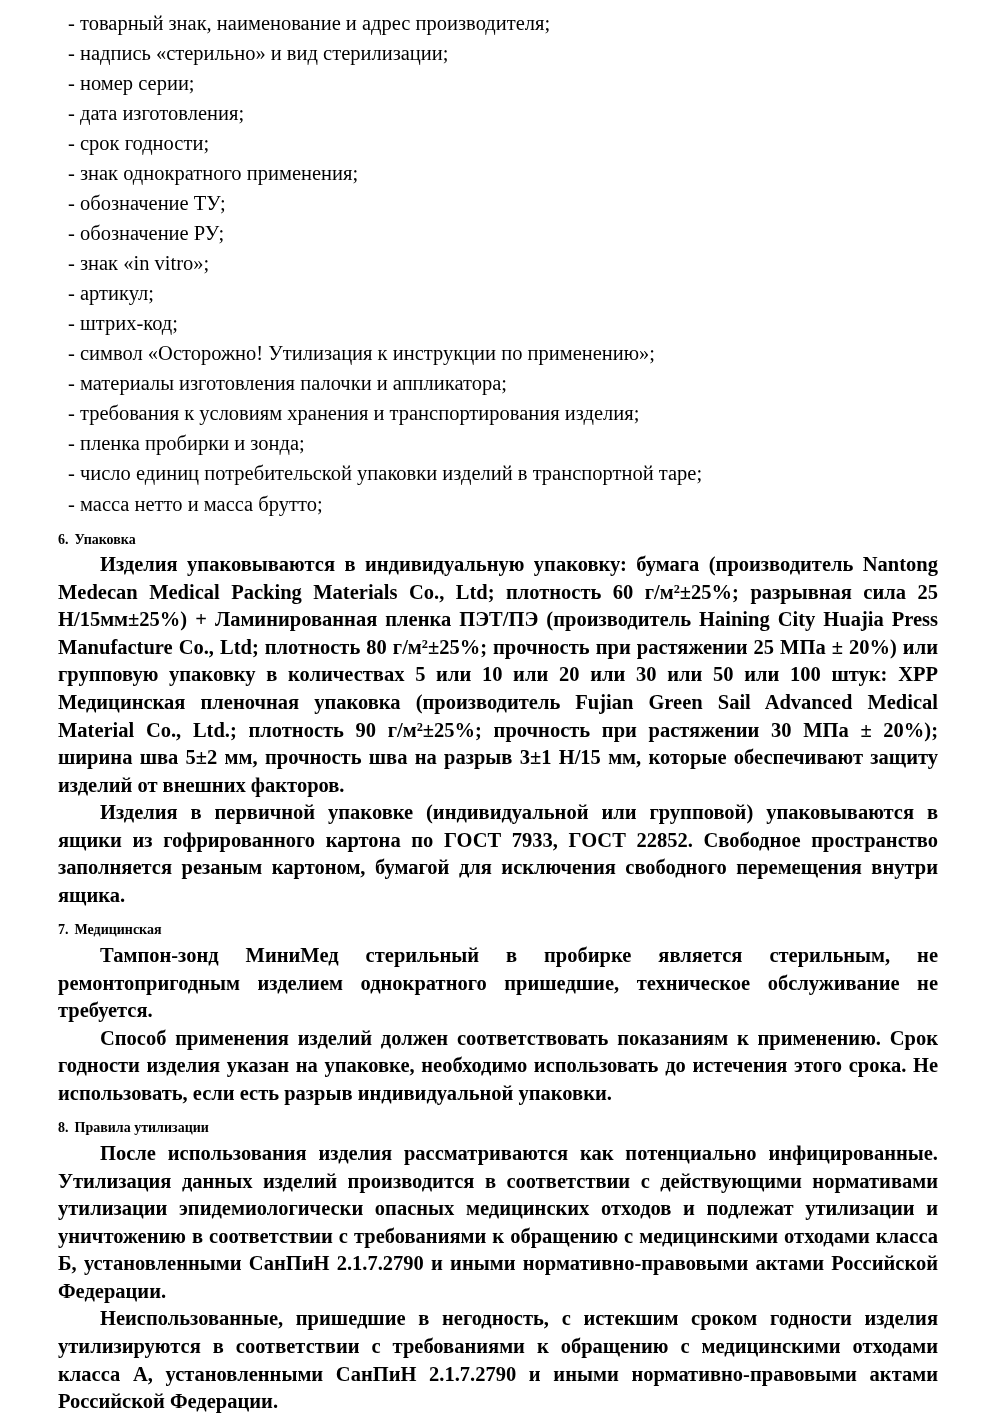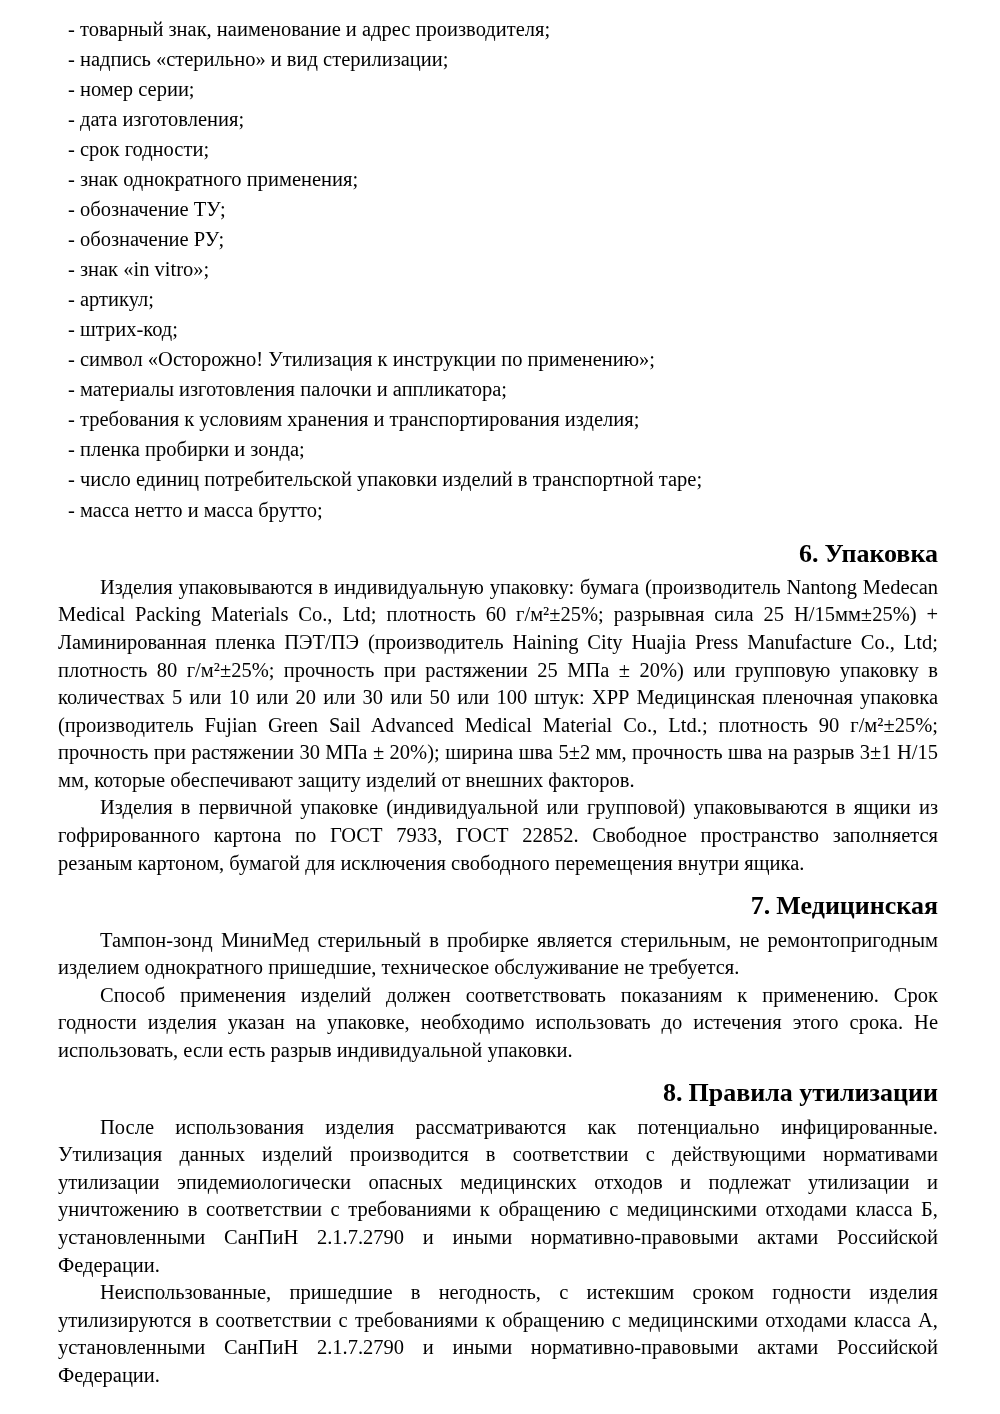--- a/index.html
+++ b/index.html
@@ -10,51 +10,52 @@
   body {
     width: 1000px;
     height: 1414px;
     font-family: "Liberation Serif", "DejaVu Serif", serif;
     color: #000000;
   }
   .page {
     box-sizing: border-box;
     width: 1000px;
     height: 1167px;
-    padding: 14px 62px 20px 58px;
+    padding: 8px 62px 20px 58px;
   }
   .bullet-list {
     margin: 0;
     padding: 0;
     list-style: none;
   }
   .bullet-list li {
     font-size: 20.5px;
     line-height: 1.465;
     padding-left: 10px;
     white-space: nowrap;
   }
   h2.section {
-    font-size: 26px;
+    font-size: 14px;
     font-weight: bold;
-    text-align: right;
+    text-align: left;
     margin: 11px 0 2px 0;
     line-height: 1.4;
   }
   h2.section .num {
     margin-right: 6px;
   }
   p.para {
     font-size: 20.5px;
     line-height: 1.345;
     text-align: justify;
     text-justify: inter-word;
     margin: 0;
     text-indent: 42px;
     hyphens: manual;
+    font-weight: bold;
   }
 </style>
 </head>
 <body>
 
 <div class="page">
 
   <ul class="bullet-list">
     <li>- товарный знак, наименование и адрес производителя;</li>
     <li>- надпись «стерильно» и вид стерилизации;</li>

